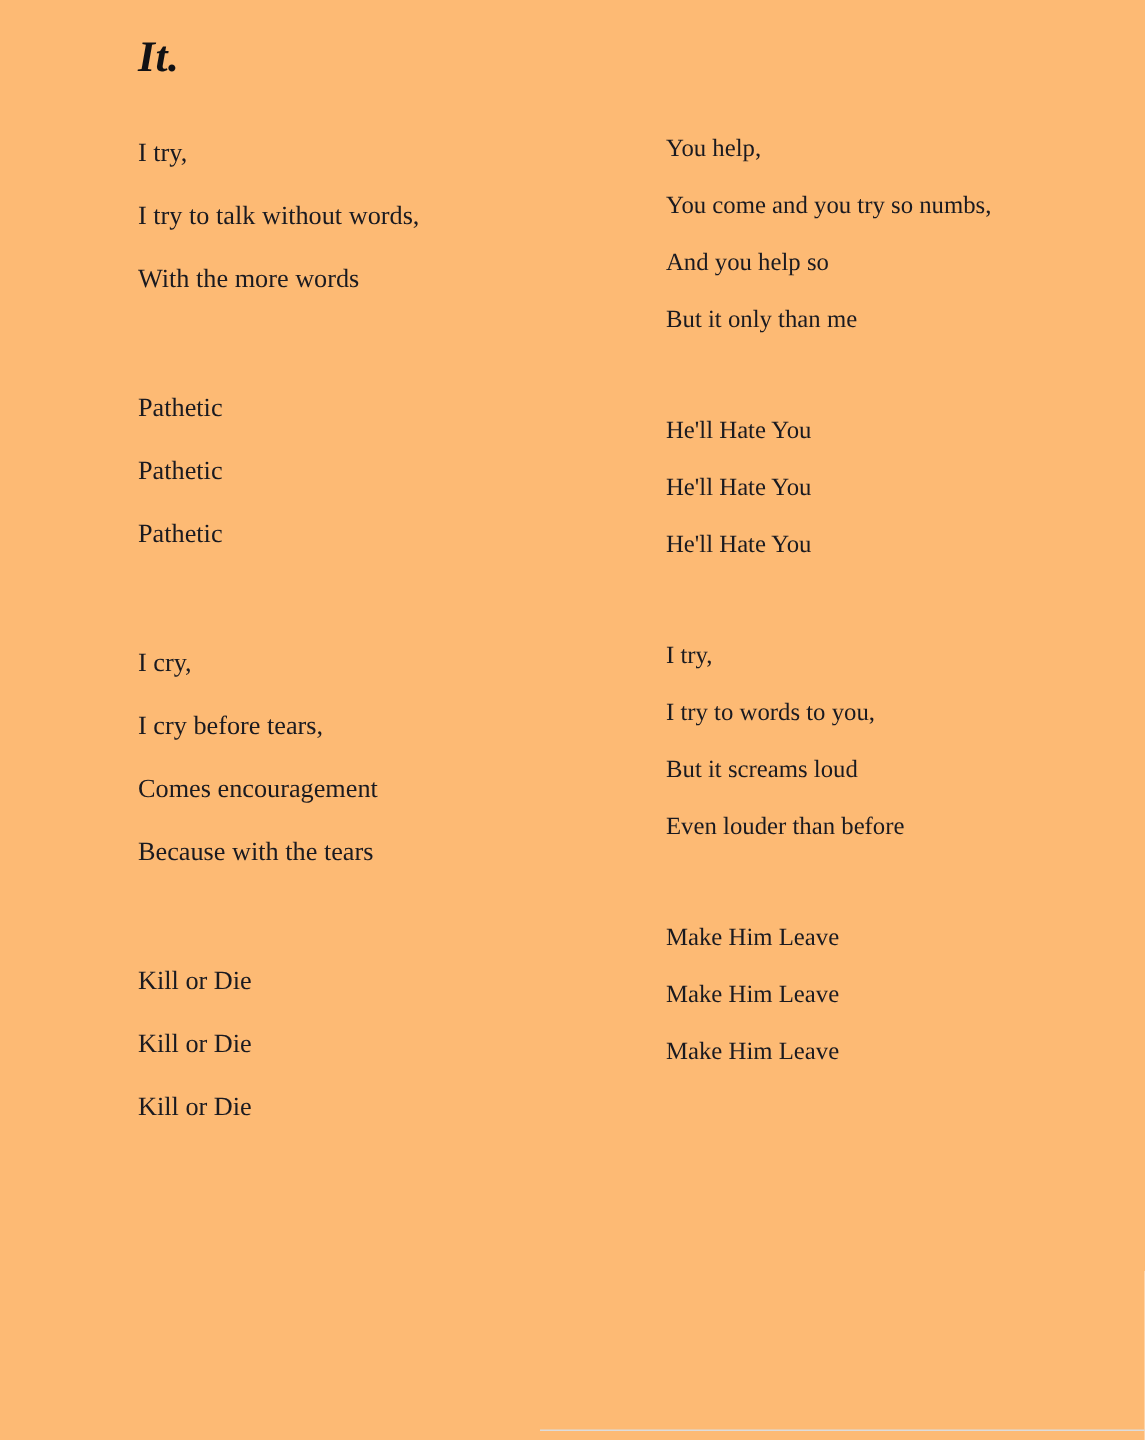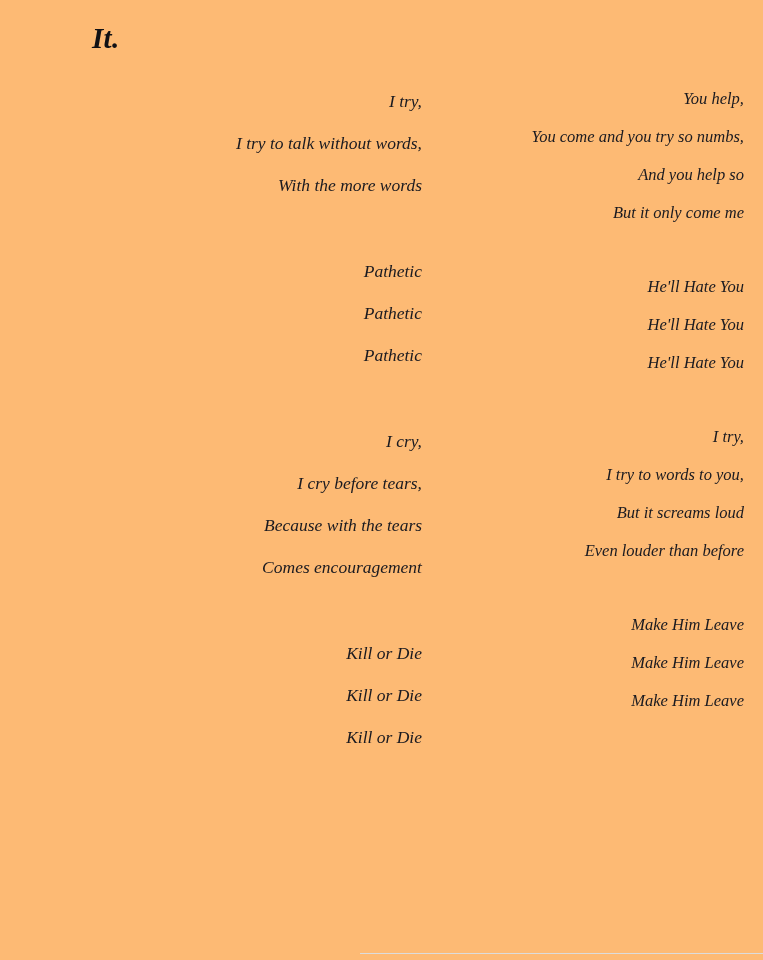--- a/index.html
+++ b/index.html
@@ -35,26 +35,24 @@
     top: 80px;
   }
   .col-left { left: 92px; width: 330px; }
   .col-right { left: 444px; width: 300px; }
   .stanza {
     margin: 0 0 46px 0;
   }
   .col-left .stanza { margin-bottom: 44px; }
   .col-right .stanza { margin-bottom: 36px; }
   .line {
-    font-style: italic;
     font-size: 17.5px;
     line-height: 42px;
     white-space: nowrap;
     color: #1a1a20;
-    text-align: right;
   }
   .col-right .line {
     font-size: 16.5px;
     line-height: 38px;
   }
   .bottom-rule {
     position: absolute;
     left: 360px;
     right: 0;
     bottom: 6px;
@@ -76,36 +74,36 @@
       <div class="line">With the more words</div>
     </div>
     <div class="stanza">
       <div class="line">Pathetic</div>
       <div class="line">Pathetic</div>
       <div class="line">Pathetic</div>
     </div>
     <div class="stanza">
       <div class="line">I cry,</div>
       <div class="line">I cry before tears,</div>
+      <div class="line">Comes encouragement</div>
       <div class="line">Because with the tears</div>
-      <div class="line">Comes encouragement</div>
     </div>
     <div class="stanza">
       <div class="line">Kill or Die</div>
       <div class="line">Kill or Die</div>
       <div class="line">Kill or Die</div>
     </div>
   </div>
 
   <div class="column col-right">
     <div class="stanza">
       <div class="line">You help,</div>
       <div class="line">You come and you try so numbs,</div>
       <div class="line">And you help so</div>
-      <div class="line">But it only come me</div>
+      <div class="line">But it only than me</div>
     </div>
     <div class="stanza">
       <div class="line">He'll Hate You</div>
       <div class="line">He'll Hate You</div>
       <div class="line">He'll Hate You</div>
     </div>
     <div class="stanza">
       <div class="line">I try,</div>
       <div class="line">I try to words to you,</div>
       <div class="line">But it screams loud</div>

